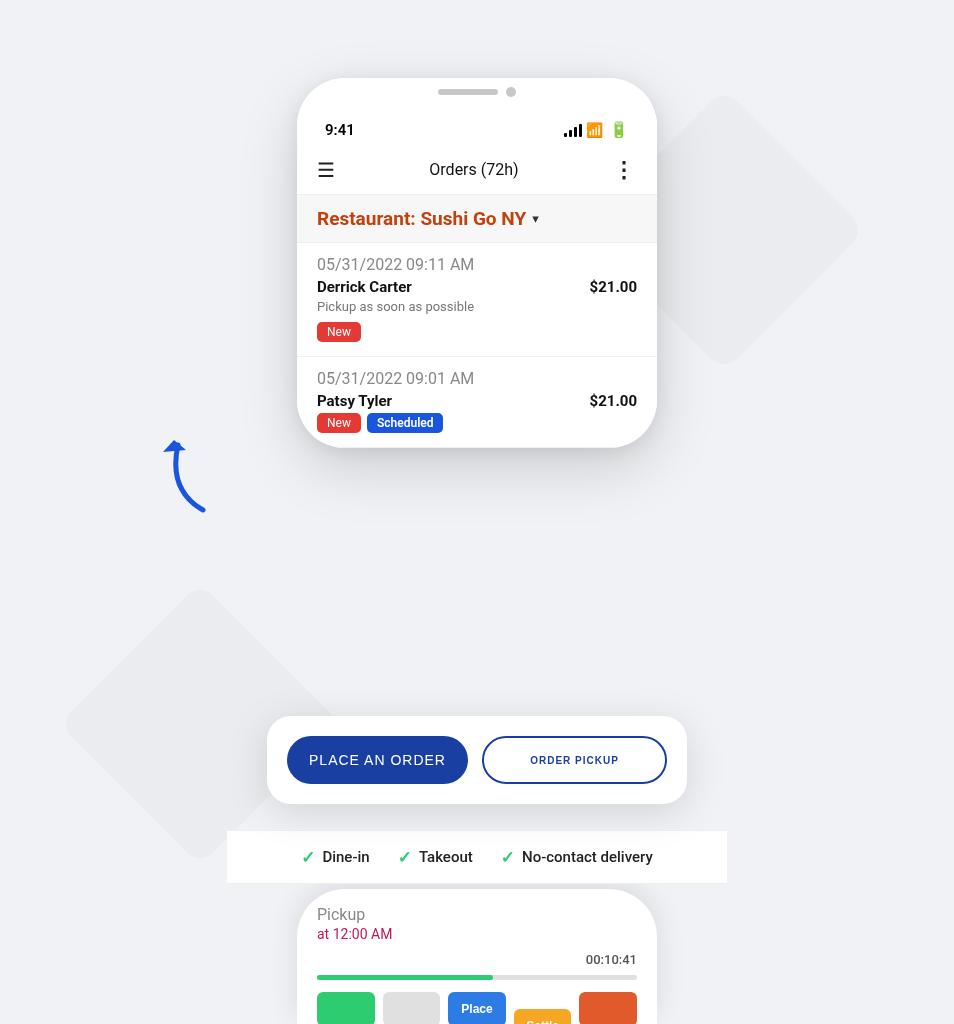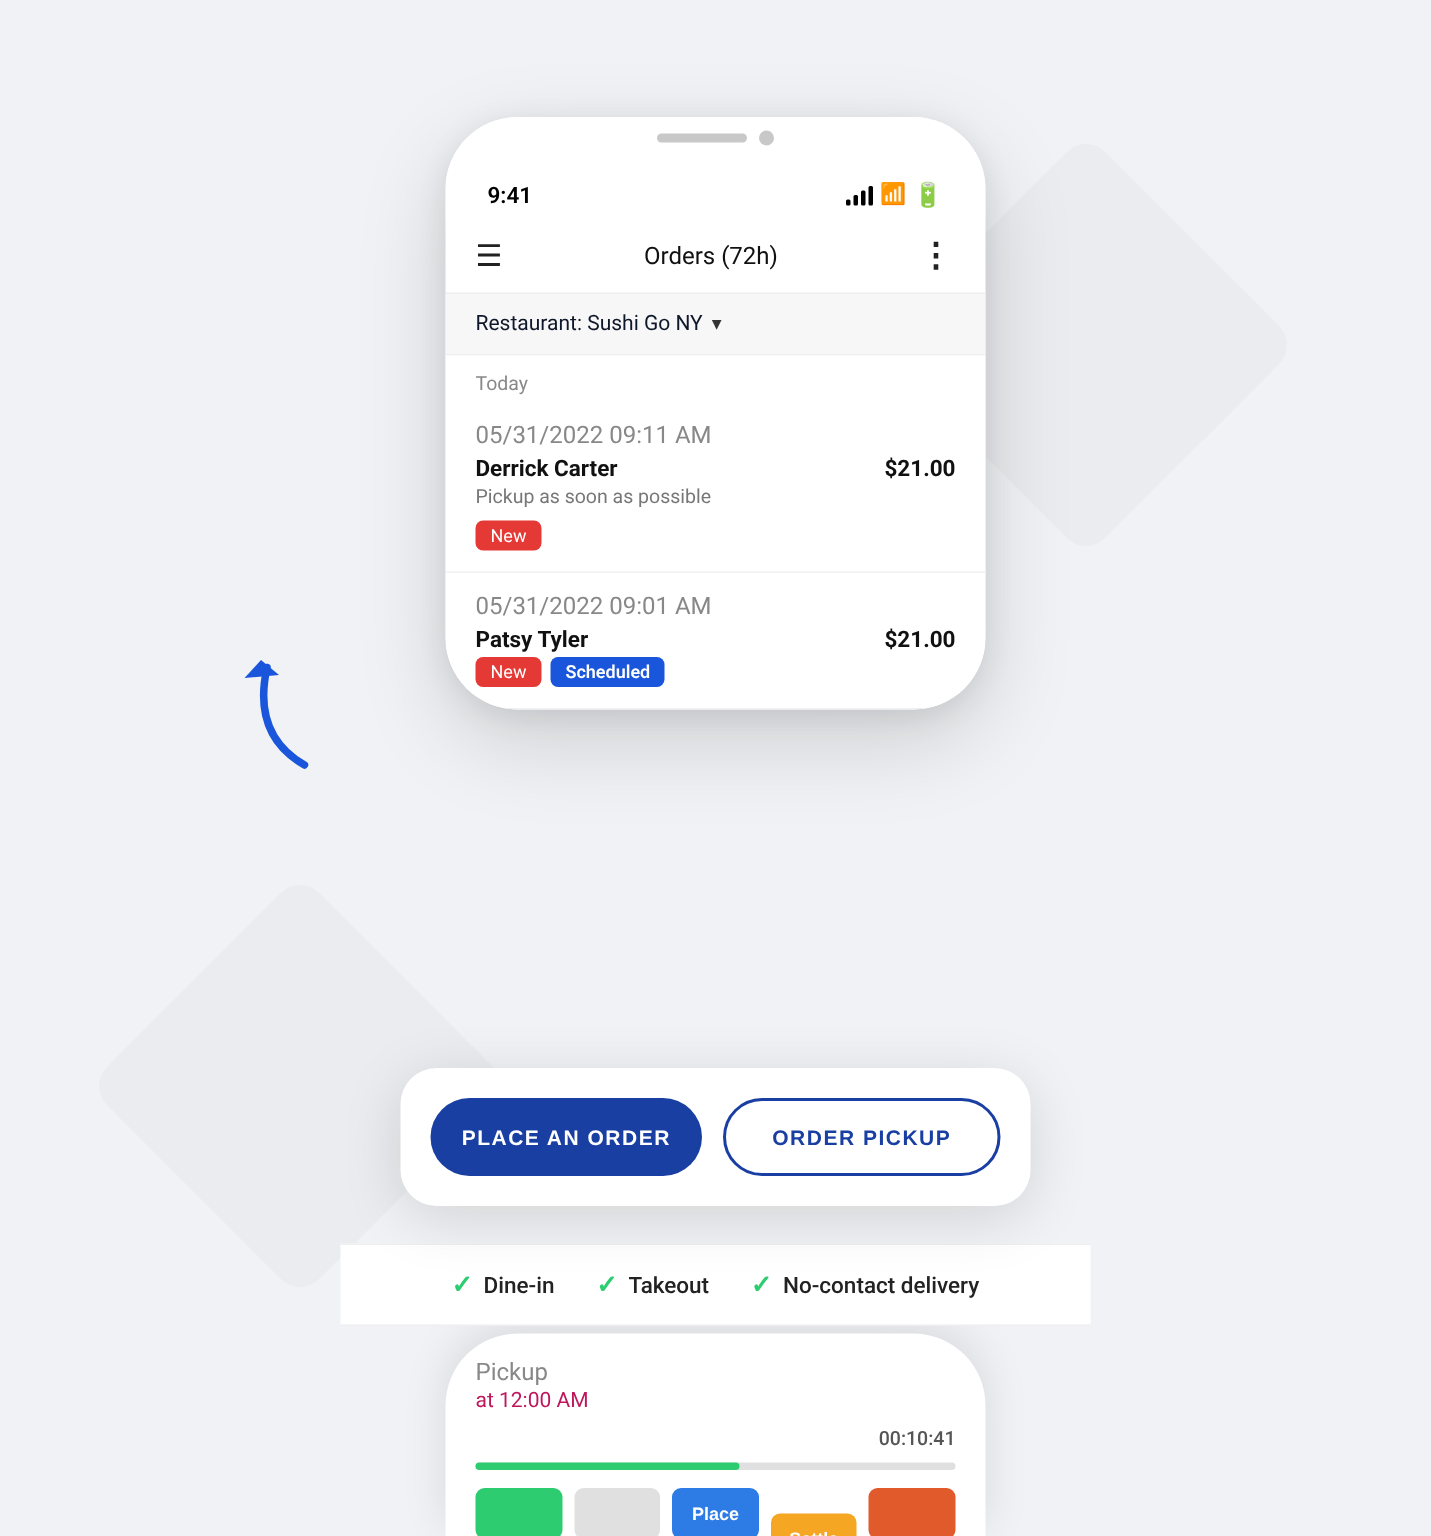--- a/index.html
+++ b/index.html
@@ -150,23 +150,23 @@
     
     .restaurant-bar {
       padding: 12px 20px;
       background: #f7f7f7;
       display: flex;
       align-items: center;
       gap: 6px;
       border-bottom: 1px solid #eee;
     }
     .restaurant-label {
-      font-size: 14px;
-      color: #0f172a;
-      font-weight: 400;
+      font-size: 19px;
+      color: #c2410c;
+      font-weight: 700;
     }
     .chevron-down {
       font-size: 13px;
       color: #333;
     }
 
     
     .order-list {
       background: #fff;
     }
@@ -243,34 +243,34 @@
       gap: 14px;
     }
     .btn-place-order {
       flex: 1;
       background: #1a3fa3;
       color: #fff;
       border: none;
       border-radius: 30px;
       padding: 16px 20px;
       font-size: 14px;
-      font-weight: 700;
+      font-weight: 400;
       letter-spacing: 1px;
       text-transform: uppercase;
       cursor: pointer;
       text-align: center;
     }
     .btn-order-pickup {
       flex: 1;
       background: #fff;
       color: #1a3fa3;
       border: 2px solid #1a3fa3;
       border-radius: 30px;
       padding: 16px 20px;
-      font-size: 14px;
+      font-size: 10px;
       font-weight: 800;
       letter-spacing: 1px;
       text-transform: uppercase;
       cursor: pointer;
     }
 
     
     .service-bar {
       position: absolute;
       bottom: 140px;
@@ -429,21 +429,20 @@
         <span class="app-title">Orders (72h)</span>
         <span class="more-icon">⋮</span>
       </div>
 
       <div class="restaurant-bar">
         <span class="restaurant-label">Restaurant: Sushi Go NY</span>
         <span class="chevron-down">▾</span>
       </div>
 
       <div class="order-list">
-        <div class="section-date">Today</div>
 
         <div class="order-item">
           <div class="order-timestamp">05/31/2022 09:11 AM</div>
           <div class="order-name-row">
             <span class="order-name">Derrick Carter</span>
             <span class="order-amount">$21.00</span>
           </div>
           <div class="order-detail">Pickup as soon as possible</div>
           <div class="order-tags">
             <span class="tag-new">New</span>

